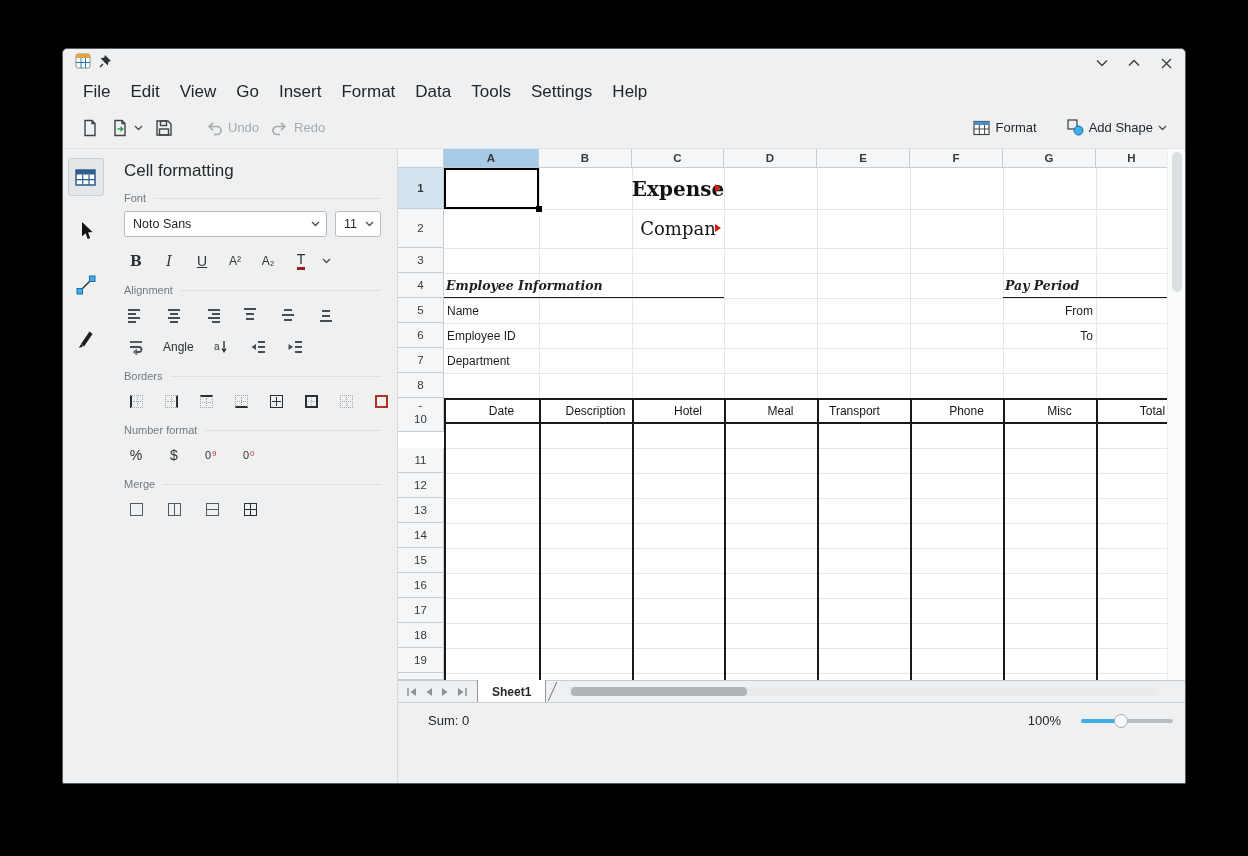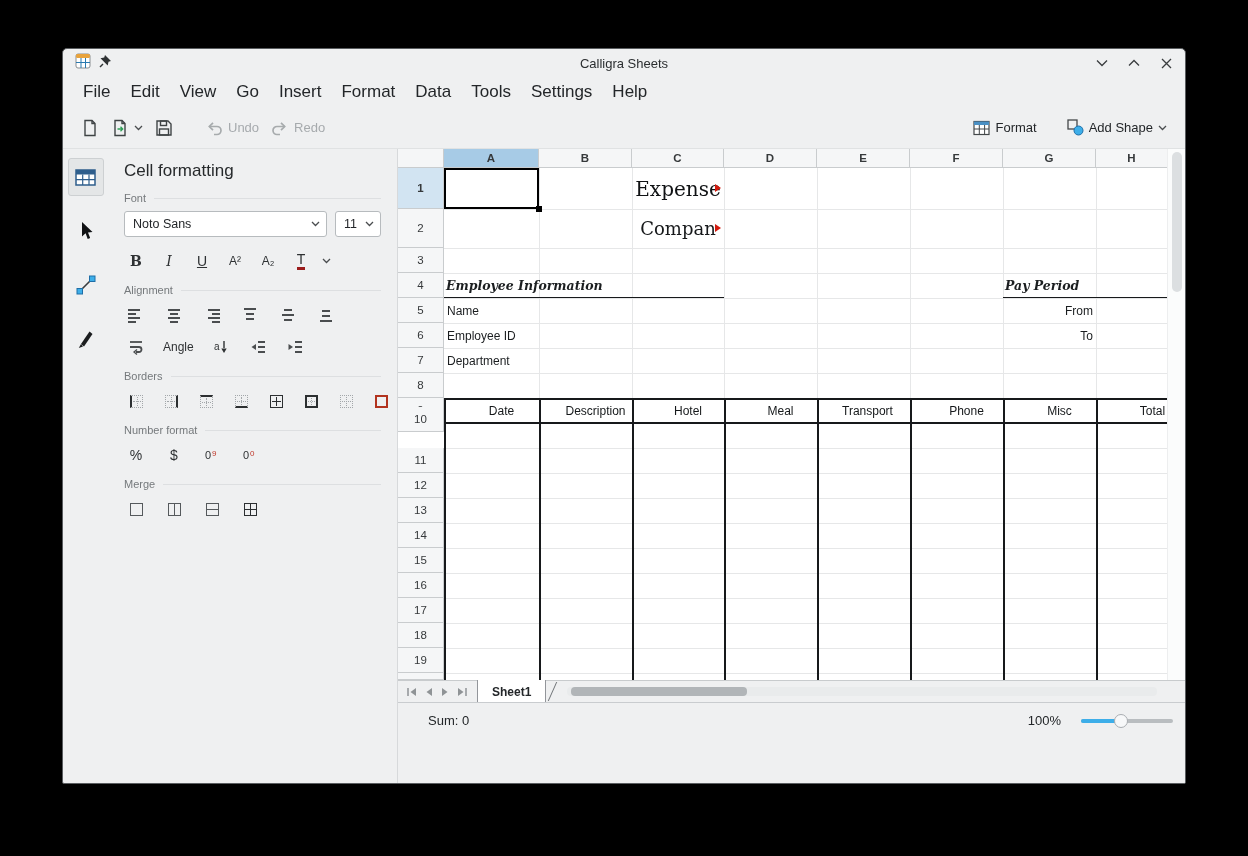--- a/index.html
+++ b/index.html
@@ -124,21 +124,20 @@
   .sthumb { position:absolute; left:33px; top:-5px; width:14px; height:14px; border-radius:50%; background:#f7f8f9; border:1px solid #a9adb1; }
 
   .chev { flex:none; }
 </style>
 </head>
 <body>
 
 <div class="window">
 
   <div class="titlebar">
-    <div class="tb-title">Calligra Sheets</div>
     <div class="tb-icons">
       <span><svg width="16" height="16">
             <rect x="1" y="1" width="14" height="14" rx="2" fill="#fff" stroke="#8a8e91"></rect>
             <rect x="1" y="1" width="14" height="4" rx="1.5" fill="#e8a33d"></rect>
             <path d="M1 9.5h14M6 5v10M10.5 5v10" stroke="#2a7ab0" stroke-width="1"></path>
           </svg></span>
       <span><svg width="13" height="14">
             <path d="M6,1 l6,6 -2.5,0.8 -0.8,3.7 -7.2,-7.2 3.7,-0.8 z" fill="#2f3234"></path>
             <line x1="4" y1="10" x2="1" y2="13" stroke="#2f3234" stroke-width="1.4"></line>
           </svg></span>
@@ -504,40 +503,40 @@
           <div class="bhl" style="top:273px"></div>
           <div class="bvl" style="left:46px"></div>
           <div class="bvl" style="left:141px"></div>
           <div class="bvl" style="left:234px"></div>
           <div class="bvl" style="left:326px"></div>
           <div class="bvl" style="left:419px"></div>
           <div class="bvl" style="left:512px"></div>
           <div class="bvl" style="left:605px"></div>
           <div class="bvl" style="left:698px"></div>
 
-          <div class="ctext serif" style="left:234px;top:19px;width:92px;height:41px;justify-content:center;font-size:20px;font-weight:400;color:#101214">Expense</div>
+          <div class="ctext serif" style="left:234px;top:19px;width:92px;height:41px;justify-content:center;font-size:20px;font-weight:700;color:#101214">Expense</div>
           <div class="oarr" style="left:317px;top:35px"></div>
 
           <div class="ctext serif" style="left:234px;top:60px;width:92px;height:39px;justify-content:center;font-size:18px;color:#16181a">Compan</div>
           <div class="oarr" style="left:317px;top:75px"></div>
 
           <div class="ctext serif" style="left:48px;top:124px;height:25px;font-weight:700;font-style:italic;font-size:12.5px">Employee Information</div>
           <div class="ctext serif" style="left:607px;top:124px;height:25px;font-weight:700;font-style:italic;font-size:12.5px">Pay Period</div>
 
           <div class="ctext" style="left:49px;top:149px;height:25px">Name</div>
           <div class="ctext" style="left:605px;top:149px;width:90px;height:25px;justify-content:flex-end">From</div>
           <div class="ctext" style="left:49px;top:174px;height:25px">Employee ID</div>
           <div class="ctext" style="left:605px;top:174px;width:90px;height:25px;justify-content:flex-end">To</div>
           <div class="ctext" style="left:49px;top:199px;height:25px">Department</div>
 
           <div class="th" style="left:46px;width:95px">Date</div>
           <div class="th" style="left:141px;width:93px">Description</div>
           <div class="th" style="left:234px;width:92px">Hotel</div>
           <div class="th" style="left:326px;width:93px">Meal</div>
-          <div class="th" style="left:419px;width:81px">Transport</div>
+          <div class="th" style="left:406px;width:81px">Transport</div>
           <div class="th" style="left:512px;width:93px">Phone</div>
           <div class="th" style="left:605px;width:93px">Misc</div>
           <div class="th" style="left:698px;width:93px">Total</div>
 
           <div class="sel-cell"></div>
           <div class="sel-handle"></div>
         </div>
 
         <div class="vscroll">
           <div class="vthumb"></div>

